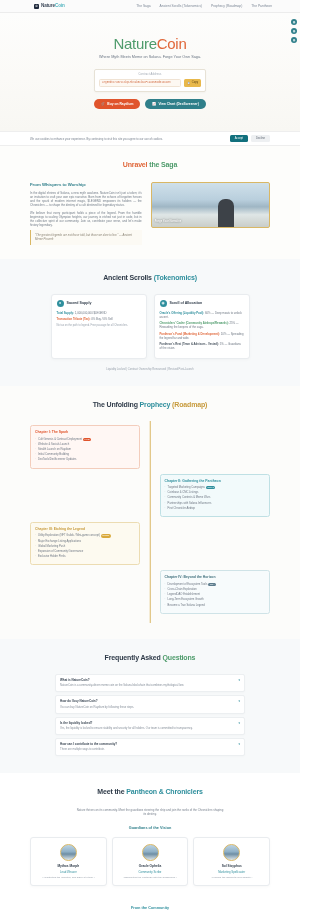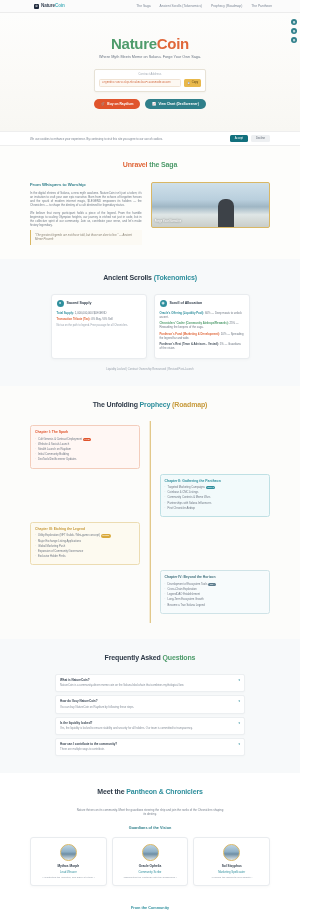--- a/index.html
+++ b/index.html
@@ -29,21 +29,21 @@
   .brand-text .c2 { color:#4fb3bf; }
   .nav { margin-left:auto; display:flex; gap:9px; padding-right:18px; }
   .nav a { color:#7c8796; text-decoration:none; font-size:3.3px; white-space:nowrap; }
 
   
   .hero {
     background:linear-gradient(180deg,#fdfdfc 0%, #fbfaf7 55%, #f8f7f3 100%);
     padding:20px 10px 22px; text-align:center; position:relative;
   }
   .hero h1 {
-    font-size:15px; font-weight:bold; letter-spacing:-0.3px; margin-bottom:0;
+    font-size:15px; font-weight:normal; letter-spacing:-0.3px; margin-bottom:0;
   }
   .hero h1 .n { color:#4e9b6b; }
   .hero h1 .c { color:#e0673a; }
   .hero-sub { font-size:3.8px; color:#6b7684; margin-bottom:9px; }
 
   .ca-box {
     width:112px; margin:0 auto 7px; background:#ffffff; border:0.4px solid #e7e2d6;
     border-radius:2px; padding:3px 4px 4px; box-shadow:0 1px 2px rgba(0,0,0,.03);
   }
   .ca-label { font-size:2.6px; color:#9aa3ae; margin-bottom:1.5px; letter-spacing:.2px; }

